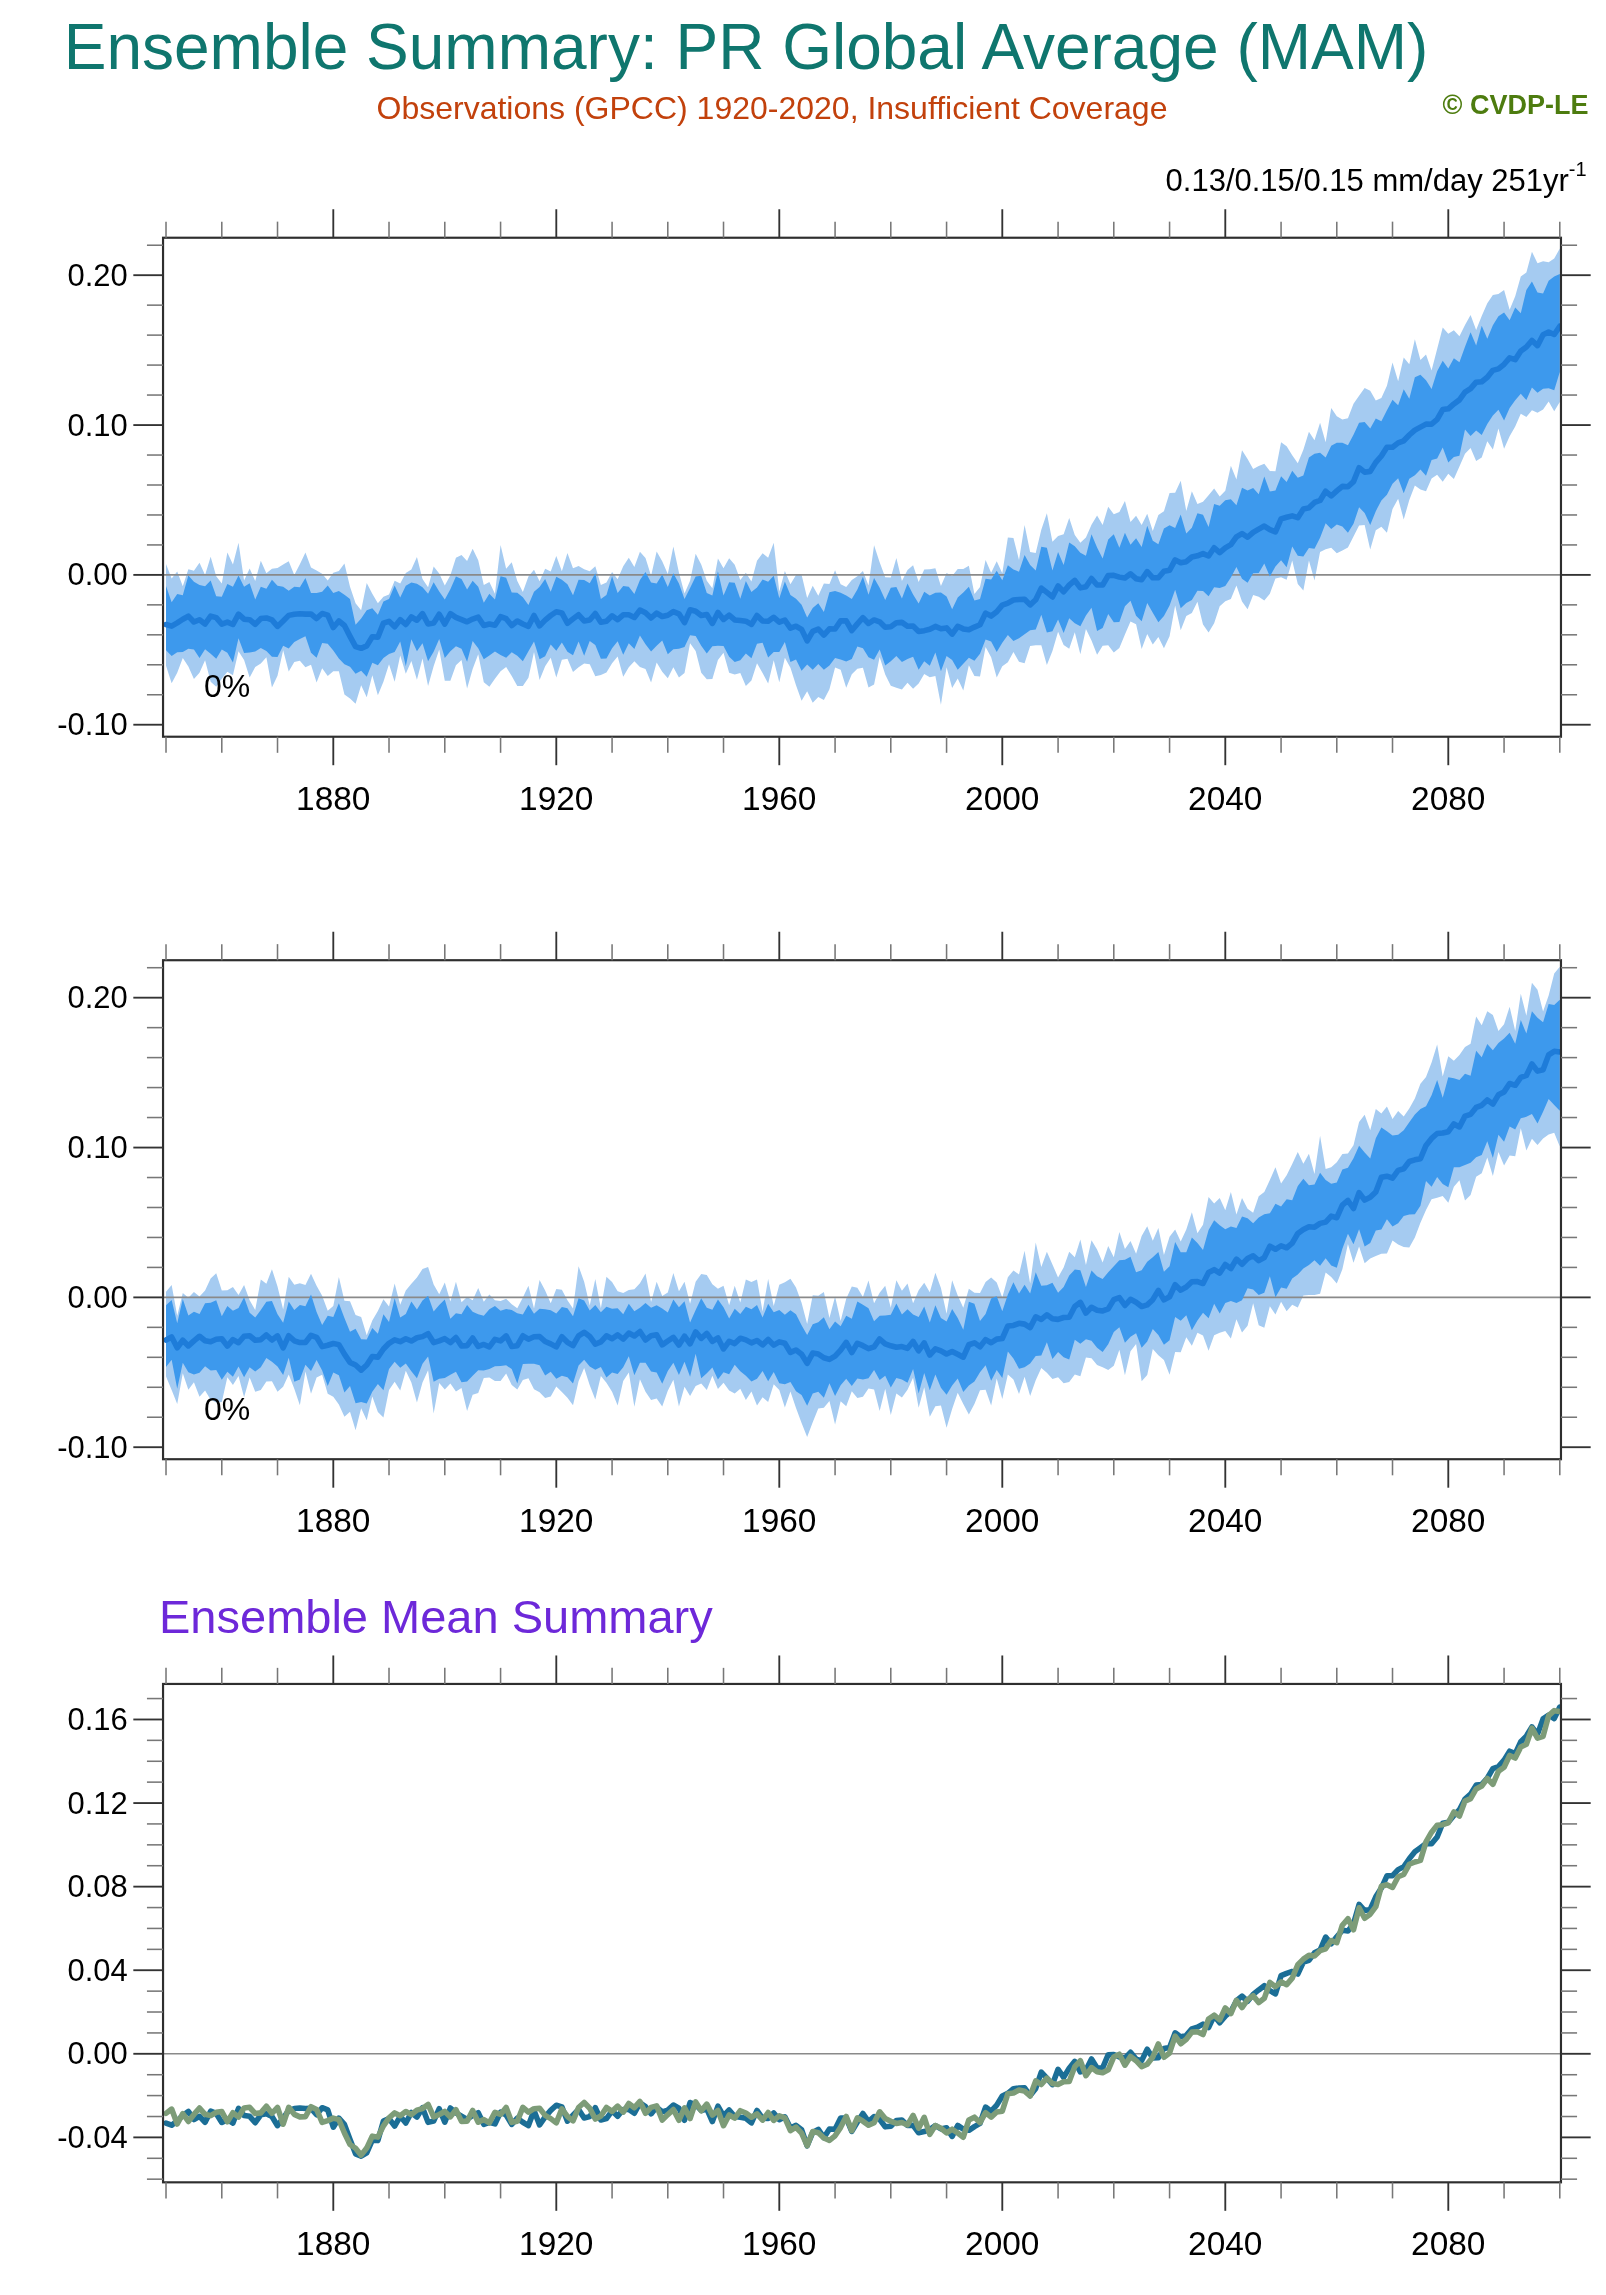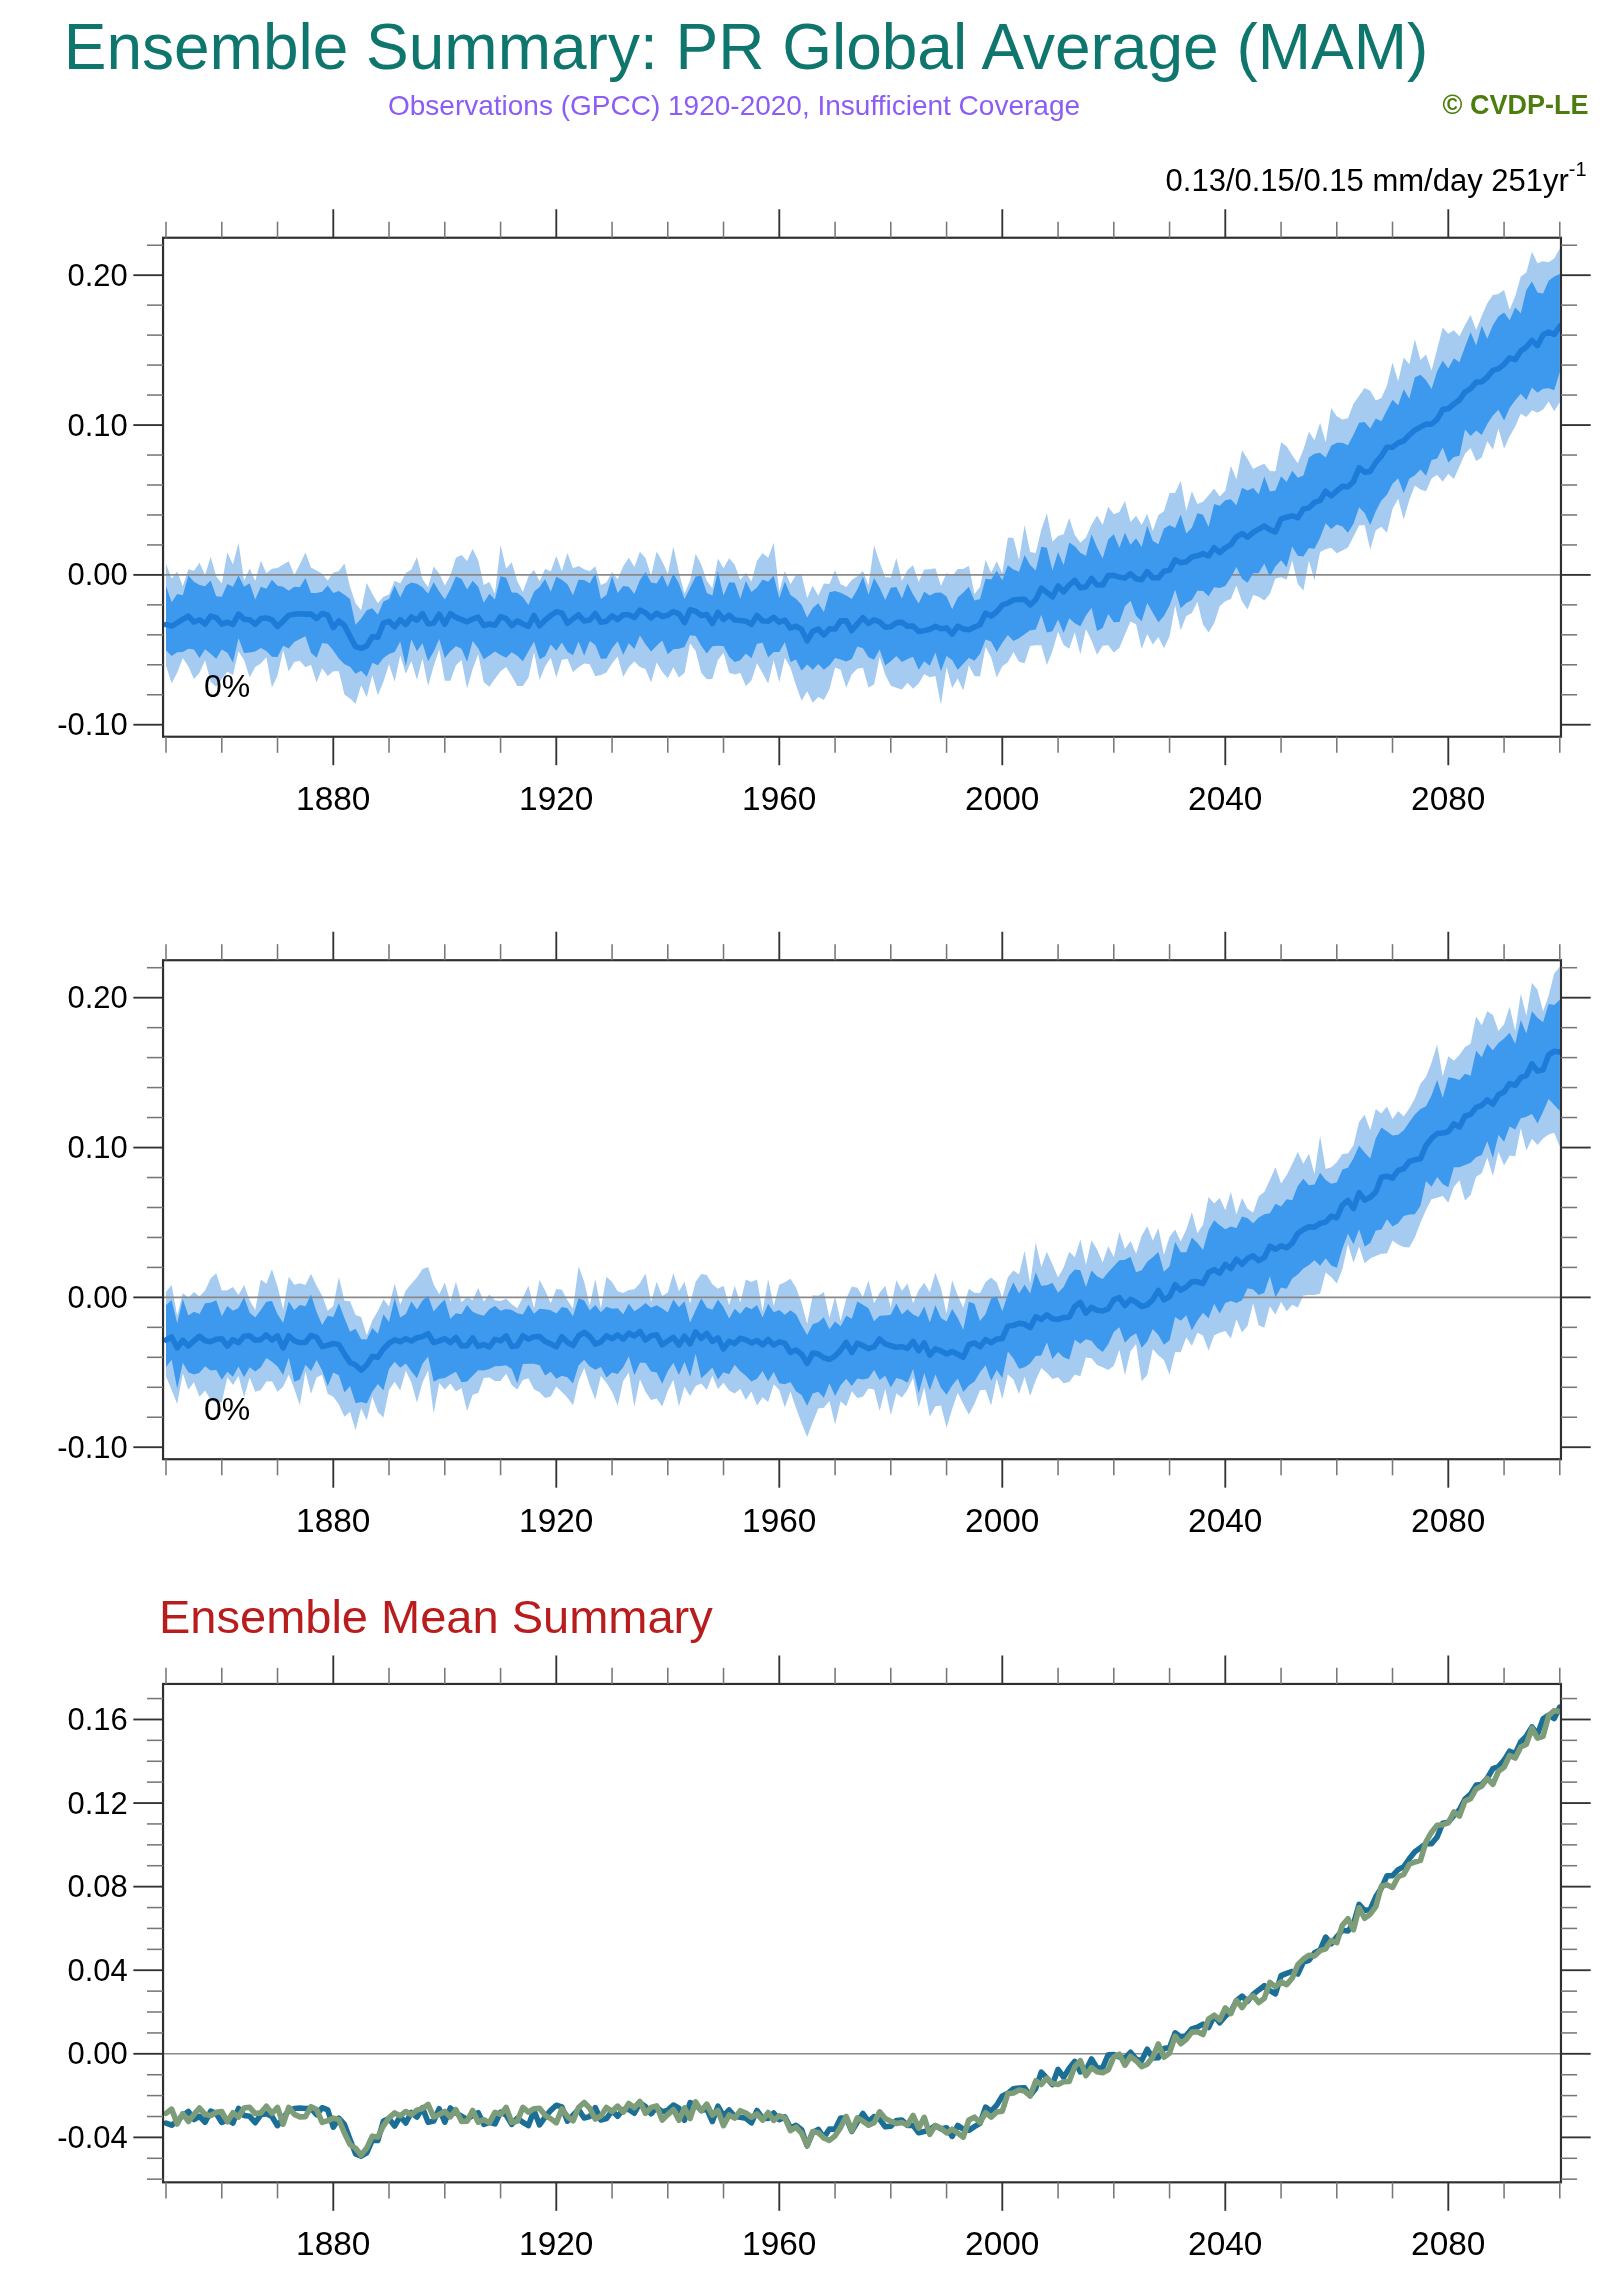--- a/index.html
+++ b/index.html
@@ -1,27 +1,27 @@
 <!DOCTYPE html>
 <html style="font-size:10px"><head>
 <meta charset="utf-8">
 <style>
   html,body{margin:0;padding:0;background:#ffffff;}
   #page{position:relative;width:1607px;height:2295px;background:#ffffff;overflow:hidden;
         font-family:"Liberation Sans","DejaVu Sans",sans-serif;}
   .main-title{position:absolute;left:0;top:10px;width:1492px;text-align:center;
               font-size:64px;color:#0f766e;white-space:nowrap;}
   .subtitle{position:absolute;left:0;top:90px;width:1468px;text-align:center;
-            font-size:28px;color:#8b5cf6;white-space:nowrap;}
+            font-size:32px;color:#c2410c;white-space:nowrap;padding-left:38px;}
   .watermark{position:absolute;right:18.6px;top:90px;font-size:27px;font-weight:bold;
              color:#4d7c0f;white-space:nowrap;}
   .ptitle{position:absolute;left:159px;font-size:47px;white-space:nowrap;}
   .t1{top:149px;}
   .t2{top:871px;}
-  .t3{top:1589px;color:#b91c1c;}
+  .t3{top:1589px;color:#6d28d9;}
   .pstats{position:absolute;right:20.4px;font-size:31px;color:#000;white-space:nowrap;}
   .s1{top:163px;margin-left:43px;}
   .s2{top:886px;}
   .pstats sup{font-size:20px;vertical-align:top;position:relative;top:-5px;}
   .zero-pct{position:absolute;font-size:32px;color:#000;}
   .z1{left:204px;top:668px;}
   .z2{left:204px;top:1391px;}
   #charts{position:absolute;left:0;top:0;width:1607px;height:2295px;}
 </style>
 </head>

